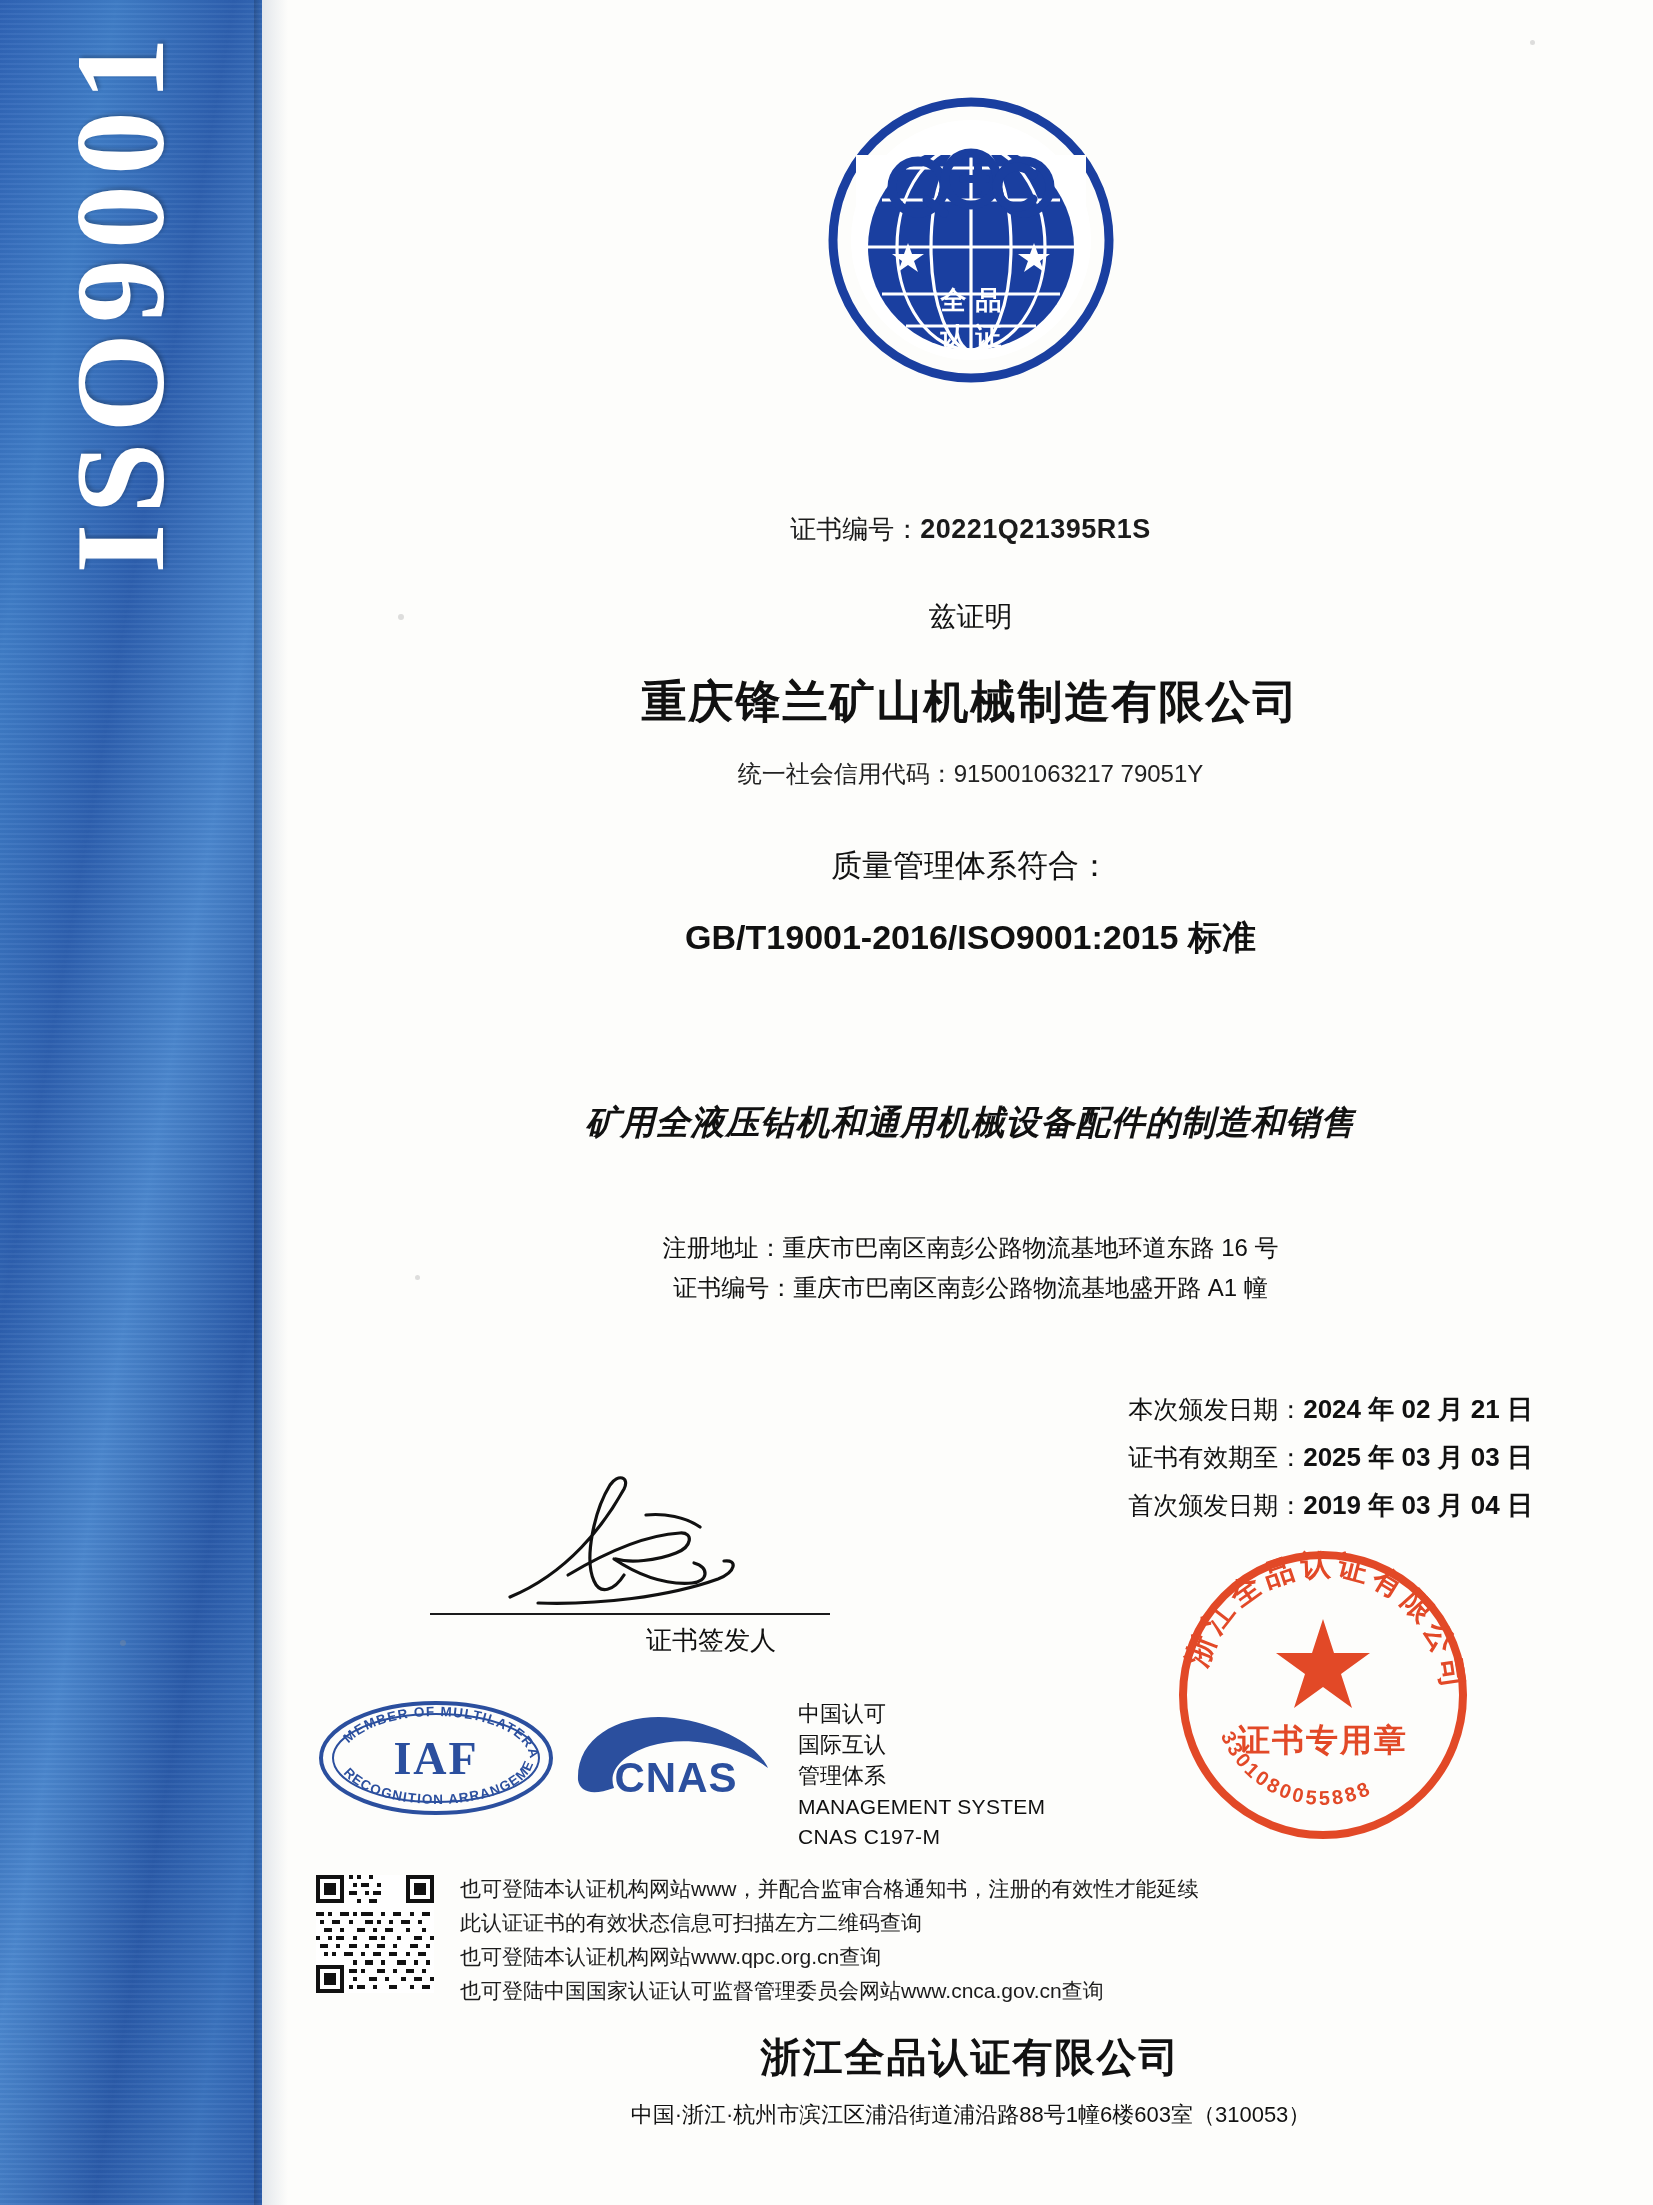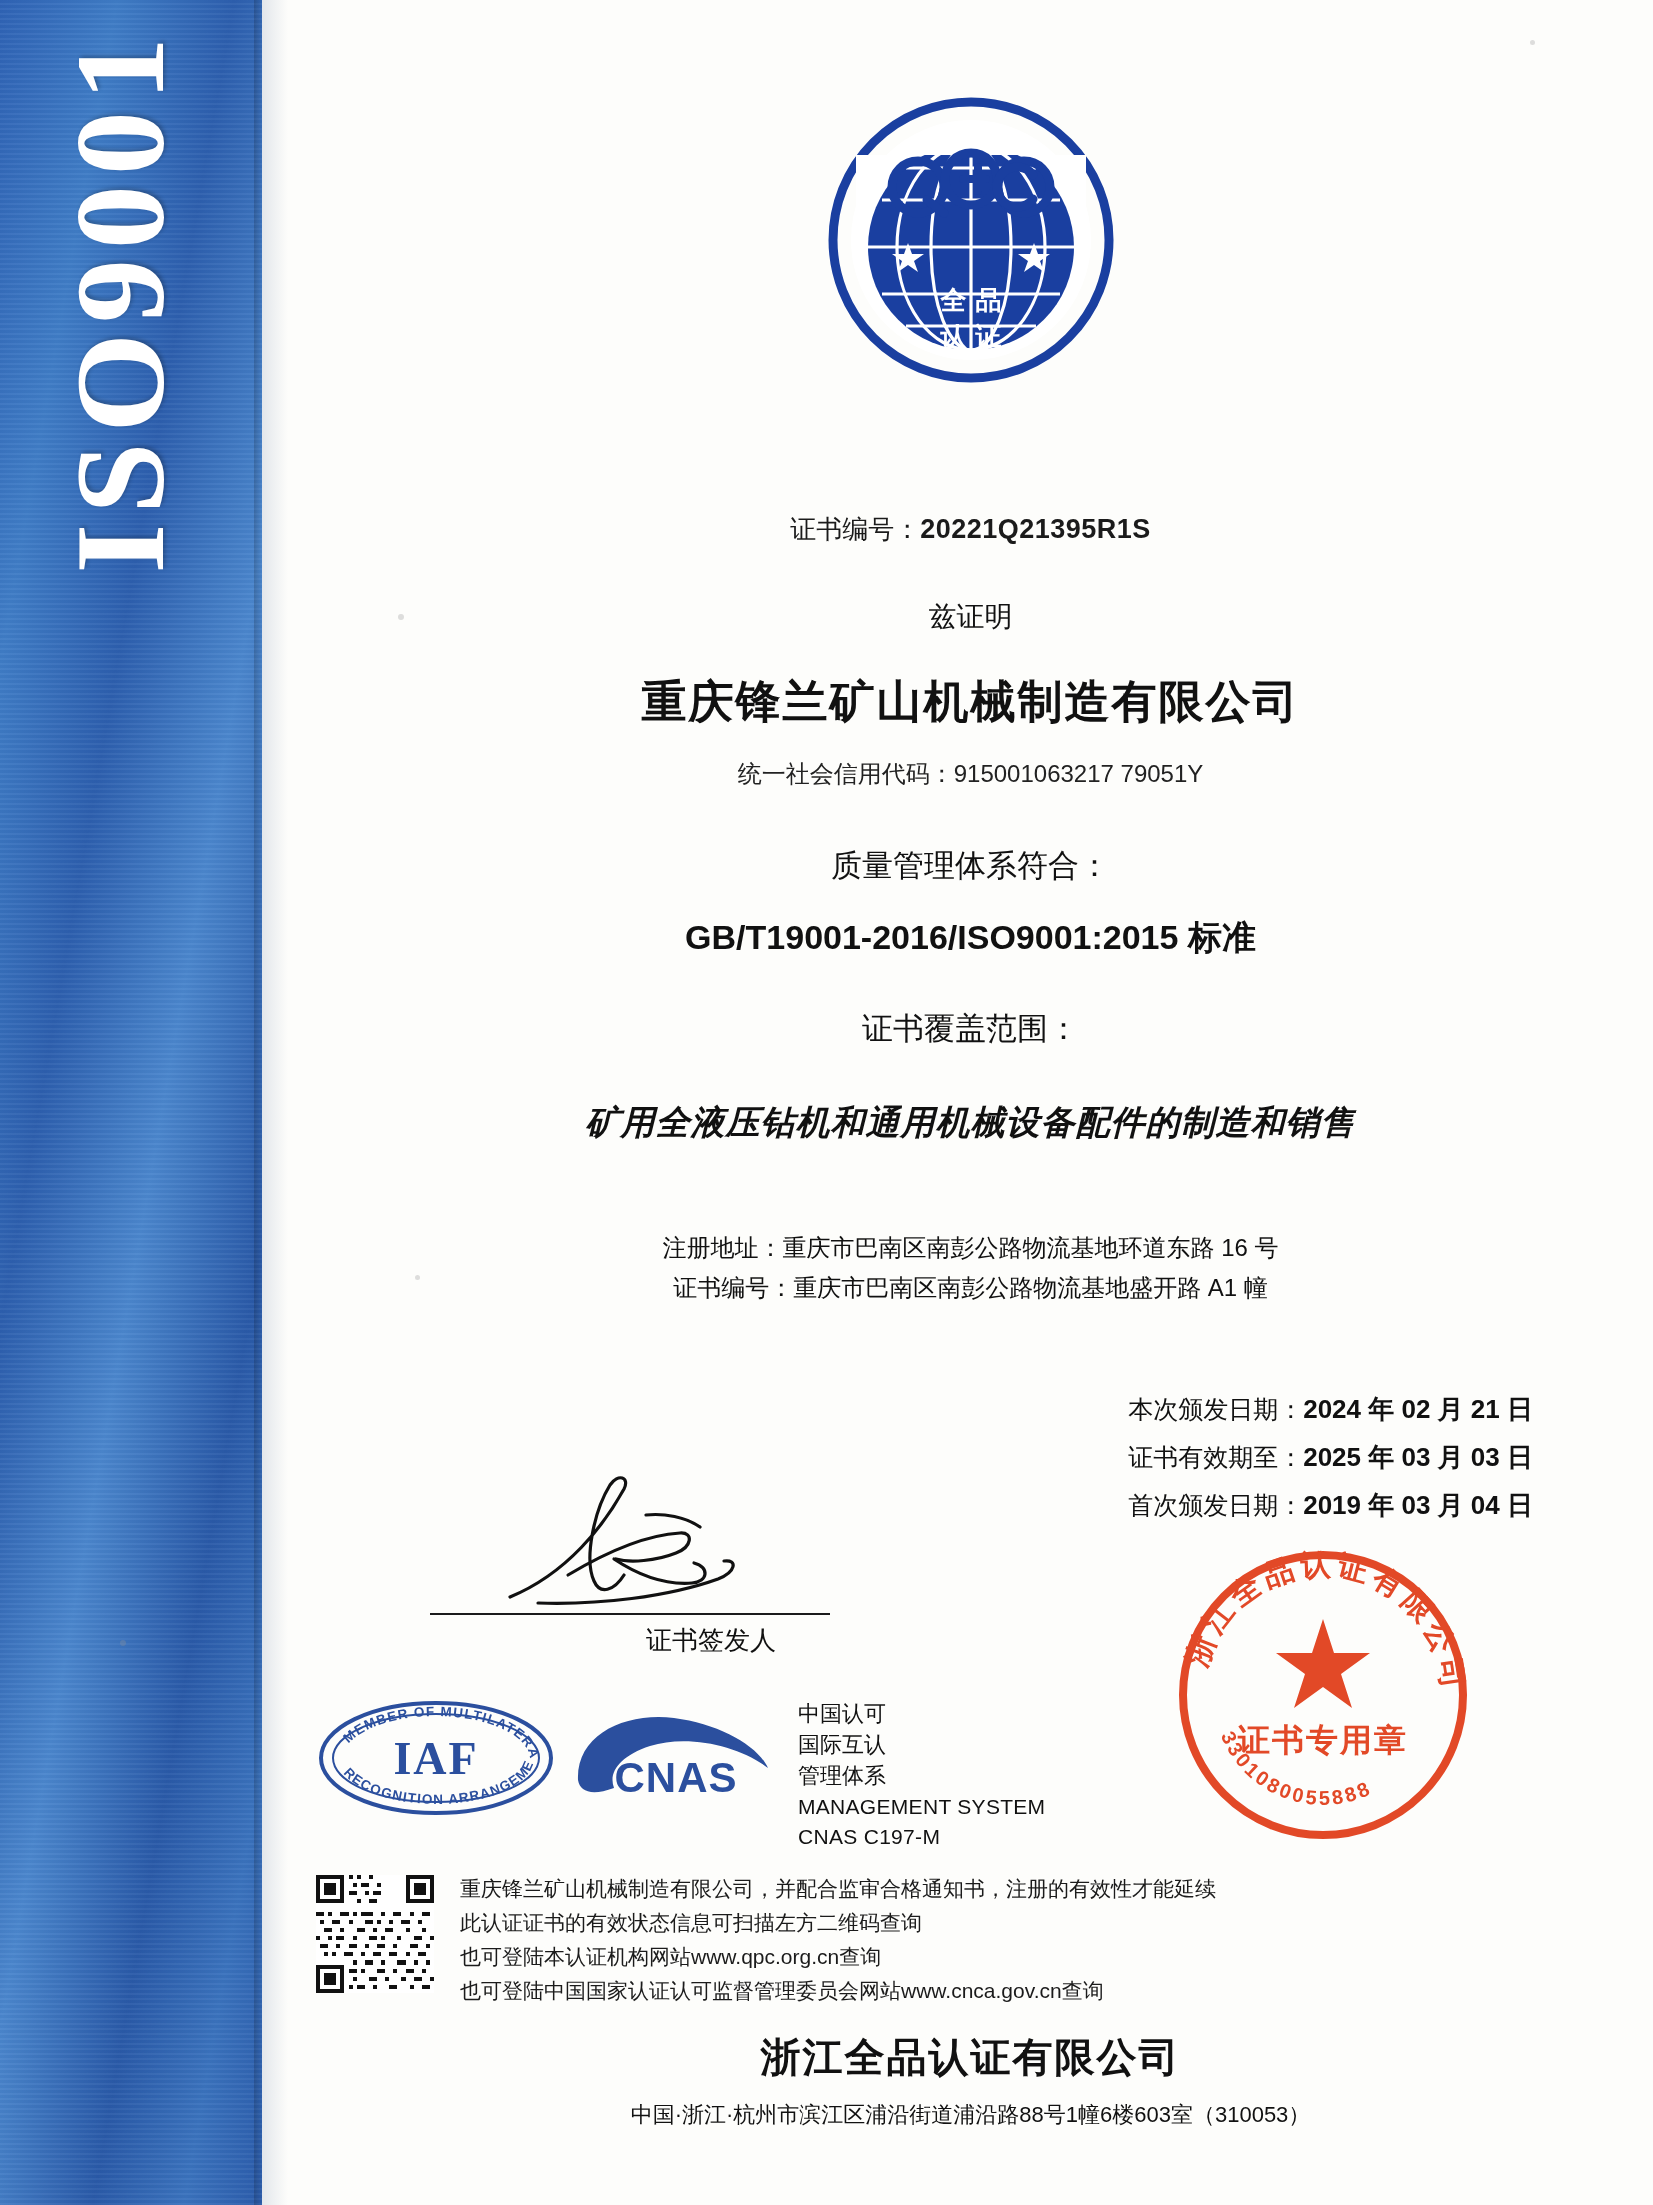--- a/index.html
+++ b/index.html
@@ -361,21 +361,20 @@
       <span>证书编号：</span><b>20221Q21395R1S</b>
     </div>
 
     <div class="hereby">兹证明</div>
     <div class="company">重庆锋兰矿山机械制造有限公司</div>
     <div class="credit-code">统一社会信用代码：915001063217 79051Y</div>
 
     <div class="conform-label">质量管理体系符合：</div>
     <div class="standard">GB/T19001-2016/ISO9001:2015 标准</div>
 
-    <div class="scope-label">证书覆盖范围：</div>
     <div class="scope-text">矿用全液压钻机和通用机械设备配件的制造和销售</div>
 
     <div class="addresses">
       <div>注册地址：重庆市巴南区南彭公路物流基地环道东路 16 号</div>
       <div>证书编号：重庆市巴南区南彭公路物流基地盛开路 A1 幢</div>
     </div>
 
     <div class="dates">
       <div>
         <span>本次颁发日期：</span><b>2024 年 02 月 21 日</b>
@@ -552,21 +551,21 @@
             <rect x="10" y="27" width="2" height="1"></rect>
             <rect x="14" y="27" width="1" height="1"></rect>
           <rect x="18" y="27" width="2" height="1"></rect>
             <rect x="23" y="27" width="1" height="1"></rect>
             <rect x="26" y="27" width="2" height="1"></rect>
         </g>
       </svg>
     </div>
 
     <div class="notes">
-      <div>重庆锋兰矿山机械制造有限公司，并配合监审合格通知书，注册的有效性才能延续</div>
+      <div>也可登陆本认证机构网站www，并配合监审合格通知书，注册的有效性才能延续</div>
       <div>此认证证书的有效状态信息可扫描左方二维码查询</div>
       <div>也可登陆本认证机构网站www.qpc.org.cn查询</div>
       <div>也可登陆中国国家认证认可监督管理委员会网站www.cnca.gov.cn查询</div>
     </div>
 
     <div class="issuer">浙江全品认证有限公司</div>
     <div class="issuer-addr">中国·浙江·杭州市滨江区浦沿街道浦沿路88号1幢6楼603室（310053）</div>
 
   </div>
 </div>

